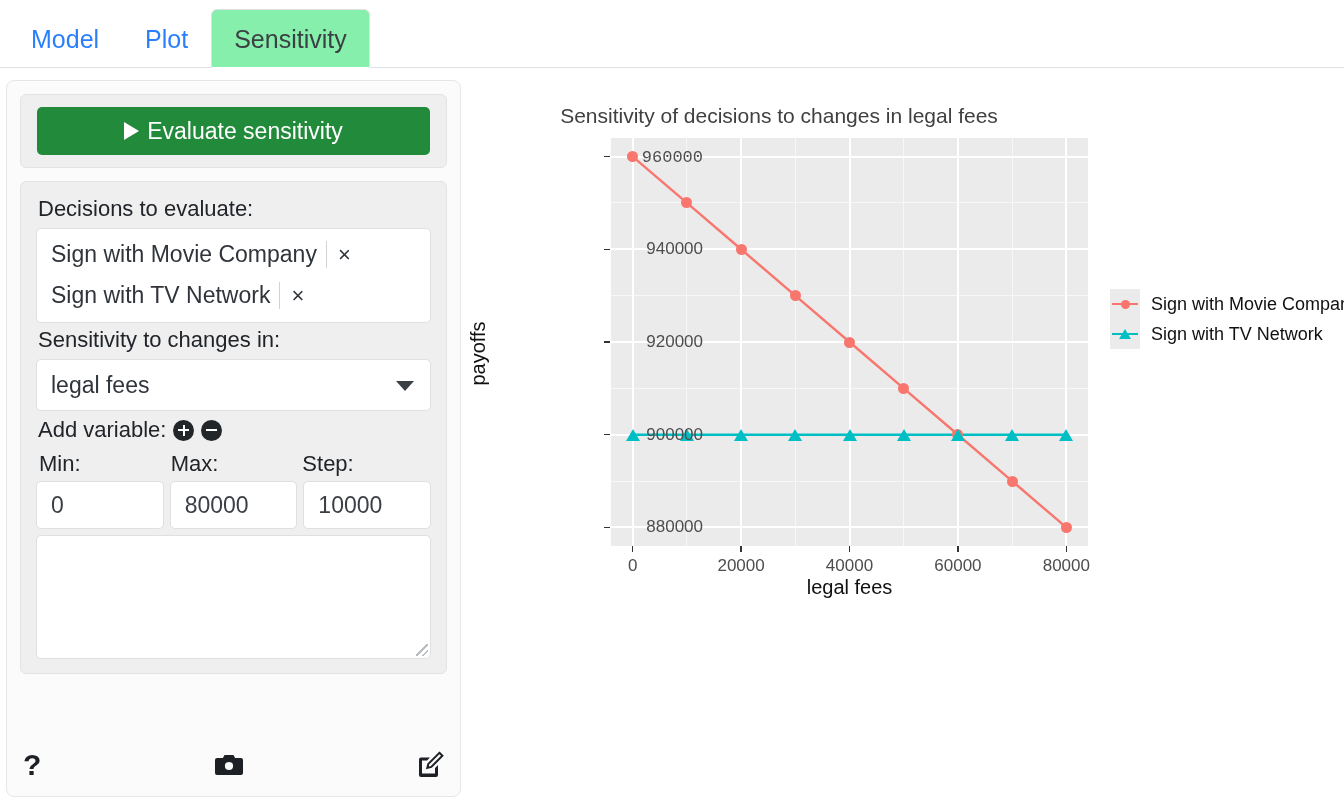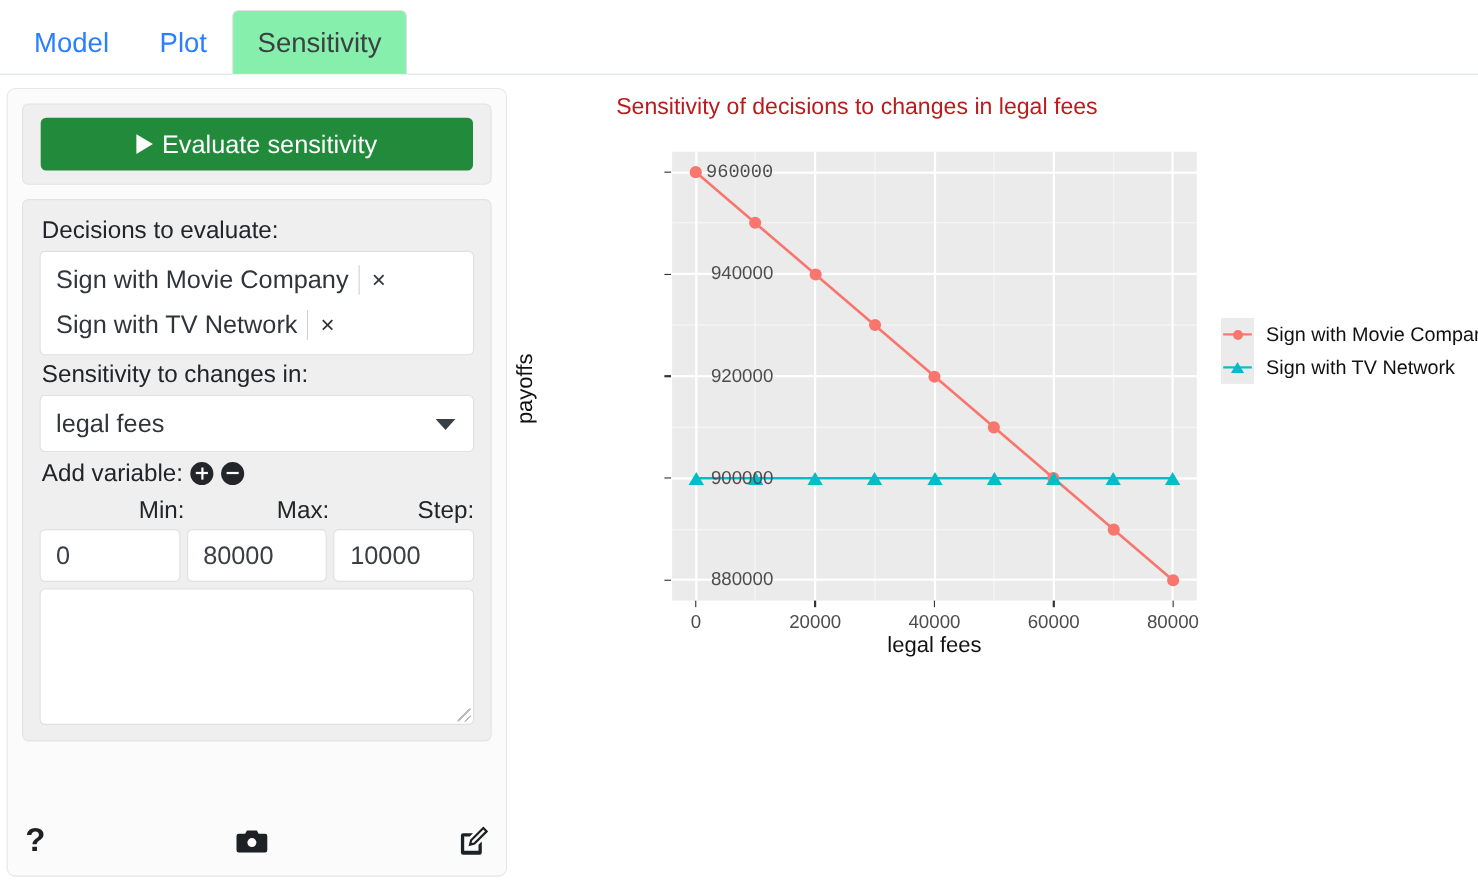--- a/index.html
+++ b/index.html
@@ -135,21 +135,21 @@
     display: inline-flex; align-items: center; justify-content: center;
     font-size: 17px; font-weight: bold; line-height: 1;
     cursor: pointer; user-select: none;
     position: relative;
   }
   .circ-btn .bar-h { position:absolute; width:11px; height:2.6px; background:#fff; }
   .circ-btn .bar-v { position:absolute; width:2.6px; height:11px; background:#fff; }
 
   .mms-labels { display: flex; margin: 2px 0 4px 0; }
   .mms-labels > div {
-    width: 135px; font-size: 22px; color: #212529; padding-left: 3px; text-align: right;
+    width: 135px; font-size: 22px; color: #212529; padding-left: 3px;
   }
   .mms-inputs { display: flex; gap: 6px; }
   .mms-inputs .num-input {
     width: 131px; height: 48px;
     background: #ffffff;
     border: 1px solid #e0e0e0;
     border-radius: 5px;
     display: flex; align-items: center;
     padding: 0 14px;
     font-size: 23px; color: #3a3f45;
@@ -185,23 +185,23 @@
   }
   #card-footer .spacer { flex: 1; }
   .foot-icon { cursor: pointer; color: #1d2125; display: inline-flex; align-items:center; }
 
   
   #chart {
     position: absolute; left: 462px; top: 80px;
     width: 880px; height: 520px;
   }
   #chart-title {
-    position: absolute; left: 0; top: 6px; width: 634px;
+    position: absolute; left: 0; top: 24px; width: 634px;
     text-align: center;
-    font-size: 21px; color: #b91c1c;
+    font-size: 21px; color: #404040;
     font-family: "Liberation Sans", sans-serif;
   }
   #panel-bg {
     position: absolute;
     left: 149px; top: 58px;
     width: 477px; height: 408px;
     background: #ebebeb;
   }
   .grid-major { position: absolute; background: #ffffff; }
   .grid-minor { position: absolute; background: #f7f7f7; }

